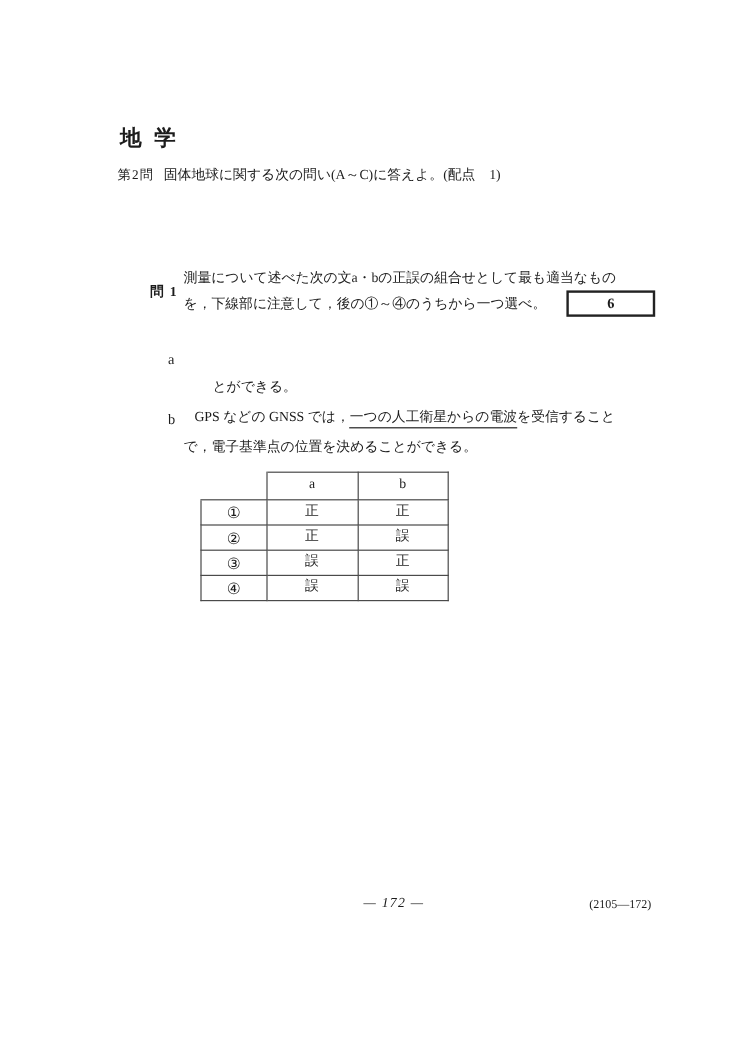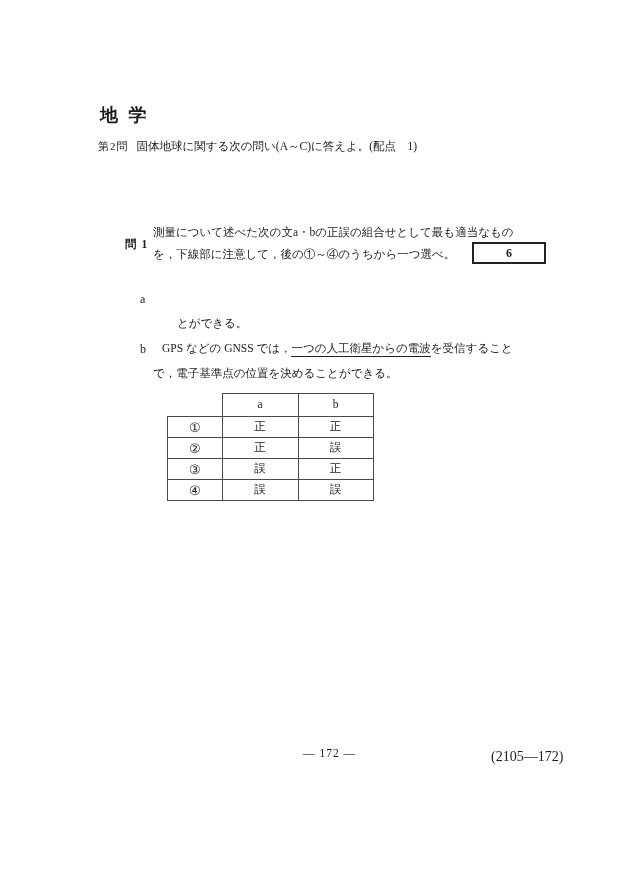--- a/index.html
+++ b/index.html
@@ -80,22 +80,22 @@
   .col-b   { width: 74px; }
   .hdr-row th { height: 22px; }
   .opt-row td { height: 20px; }
   th.corner {
     border-top: none !important;
     border-left: none !important;
     background: transparent;
   }
   td.opt-num { font-size: 13px; }
 
-  .page-number { left: 303px; top: 748px; font-size: 11.5px; letter-spacing: 1px; }
-  .form-code   { left: 491px; top: 750px; font-size: 14px; }
+  .page-number { left: 303px; top: 748px; font-size: 11.5px; letter-spacing: 1px; font-style: italic; }
+  .form-code   { left: 491px; top: 750px; font-size: 10px; }
 </style>
 </head>
 <body>
 
 <div class="page">
 
   <div class="abs subject">地 学</div>
 
   <div class="abs section-row">
     <span class="section-label">第2問</span><span class="section-text">固体地球に関する次の問い(A～C)に答えよ。(配点　1)</span>

